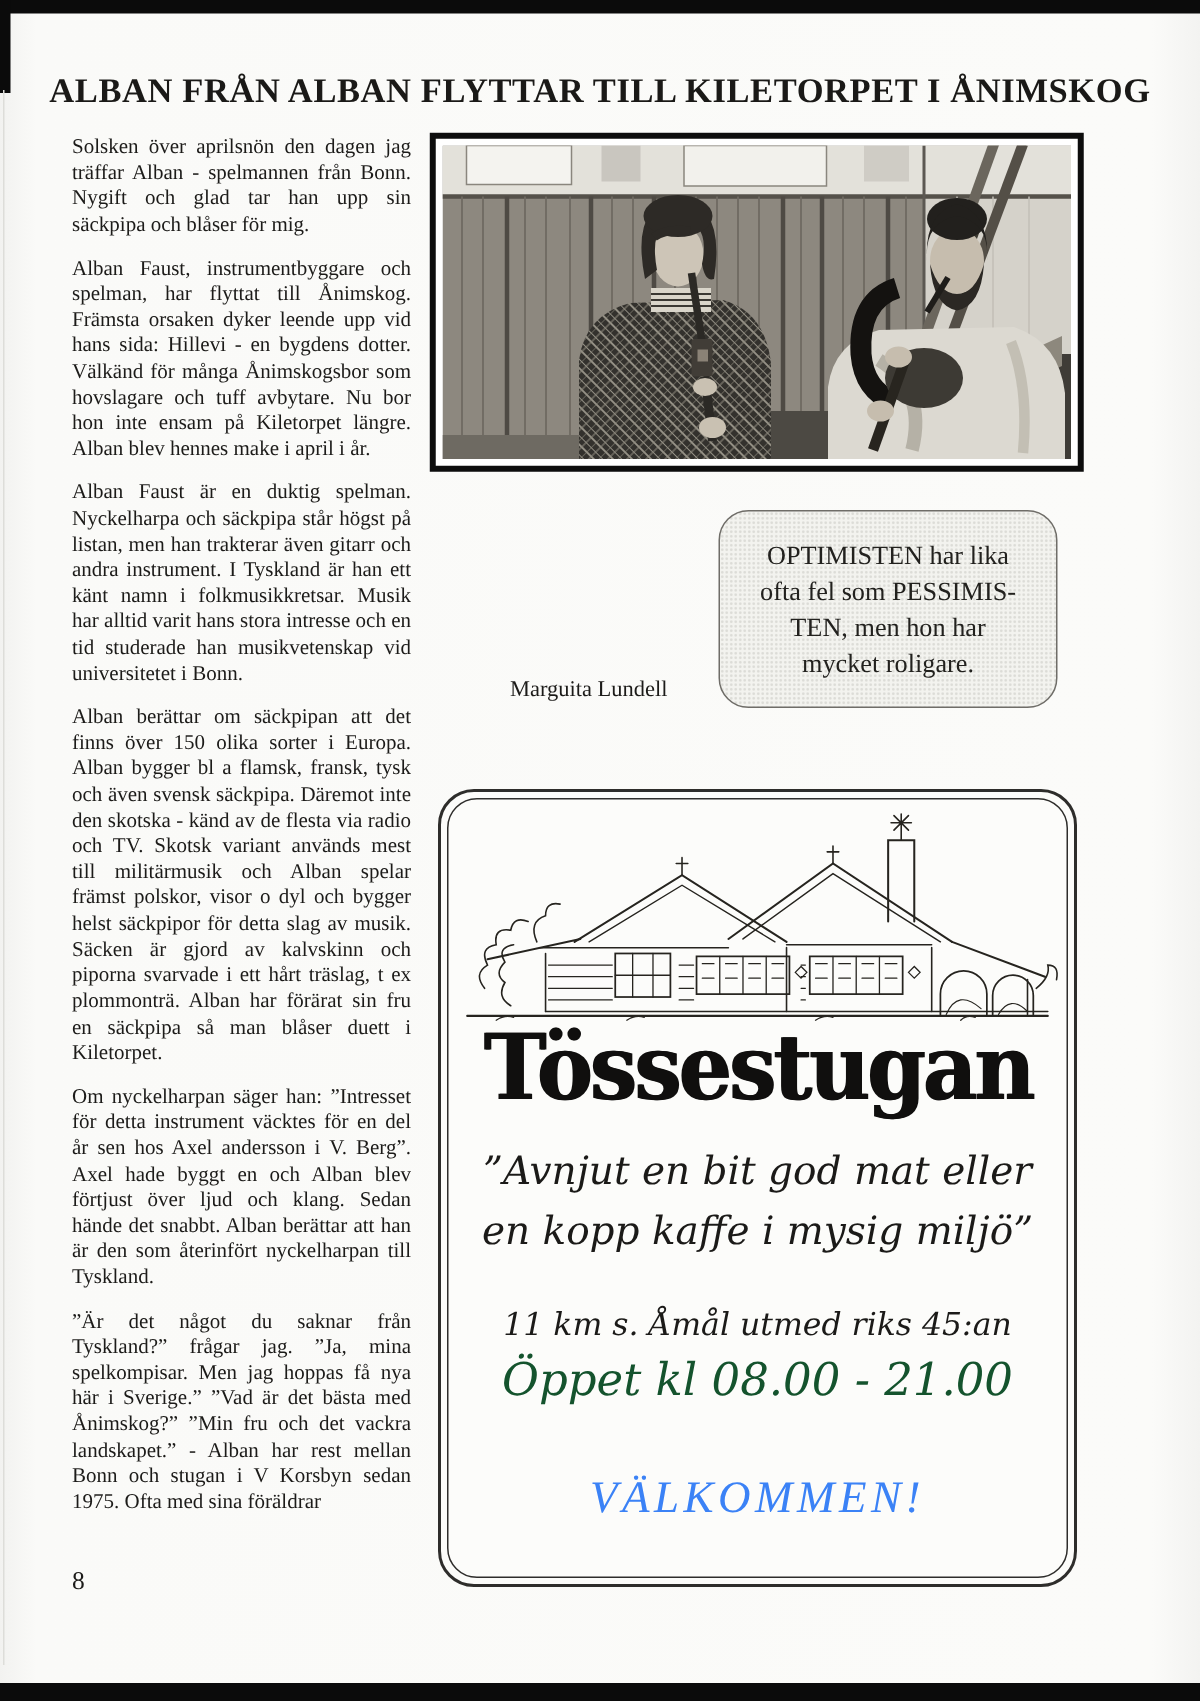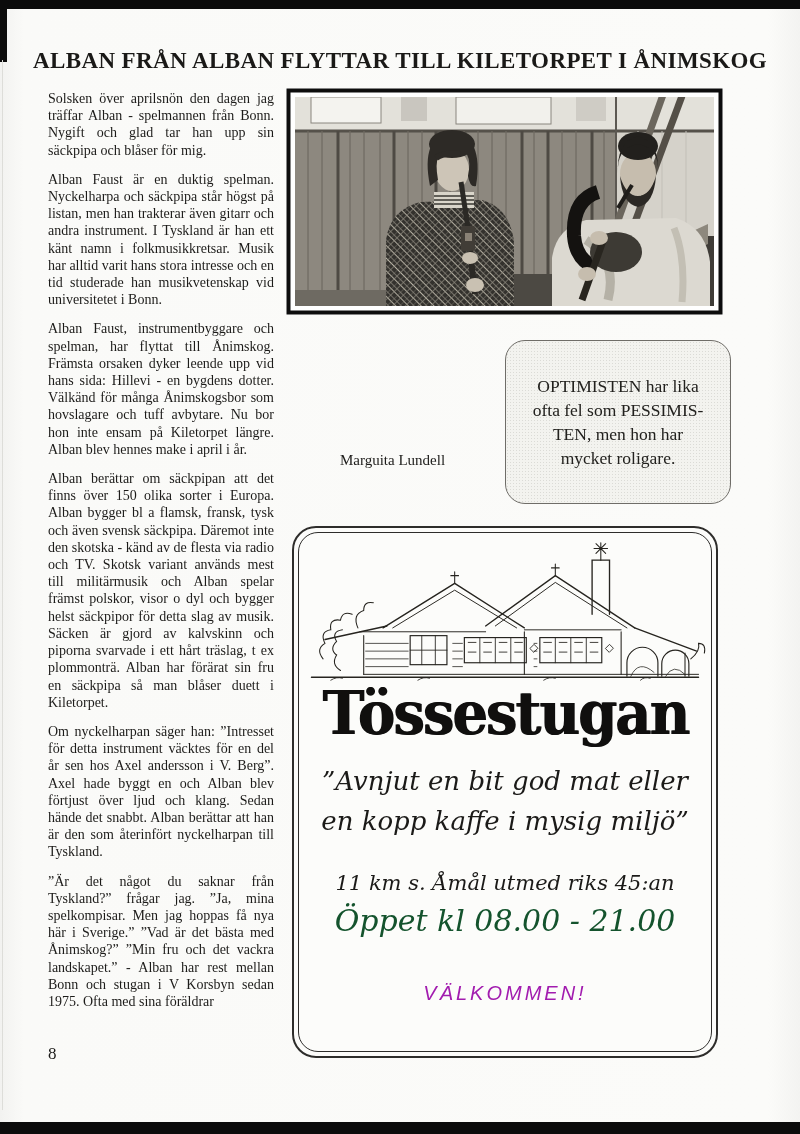--- a/index.html
+++ b/index.html
@@ -29,21 +29,21 @@
 
   .col-right{
     position:absolute;left:285px;top:322px;width:218px;
     font-size:14px;line-height:17.5px;text-align:justify;
   }
   .byline{
     position:absolute;left:285px;top:452px;width:215px;text-align:center;font-size:15px;
   }
 
   .quote-box{
-    position:absolute;left:505px;top:340px;width:226px;height:164px;
+    position:absolute;left:479px;top:340px;width:226px;height:132px;
     border:1.5px solid #6f6d68;border-radius:20px;box-sizing:border-box;
     background-color:#f3f3ef;
     background-image:radial-gradient(#dbdbd6 0.8px,transparent 0.9px);
     background-size:3px 3px;
     display:flex;align-items:center;justify-content:center;
   }
   .quote-box .quote-text{
     white-space:pre-line;text-align:center;font-size:17.5px;line-height:24px;color:#22211e;
     padding:0 8px;
   }
@@ -70,41 +70,41 @@
     margin-top:16px;font-family:"DejaVu Serif",serif;font-style:italic;
     font-size:26px;line-height:40px;white-space:pre-line;color:#1b1a18;
   }
   .ad-distance{
     margin-top:30px;font-family:"DejaVu Serif",serif;font-style:italic;font-size:21px;color:#1b1a18;
   }
   .ad-hours{
     margin-top:8px;font-family:"DejaVu Serif",serif;font-style:italic;font-size:30px;color:#14532d;
   }
   .ad-welcome{
-    margin-top:44px;font-family:Liberation Sans, sans-serif;font-style:italic;font-size:20px;
-    letter-spacing:3px;color:#a21caf;
+    margin-top:44px;font-family:Liberation Serif, serif;font-style:italic;font-size:30px;
+    letter-spacing:3px;color:#3b82f6;
   }
 
   .page-number{position:absolute;left:48px;top:1044px;font-size:17px;}
 </style>
 </head>
 <body>
 
 <div class="page">
 
   <div class="scan-band-top"></div>
   <div class="scan-sliver-left"></div>
   <div class="scan-fold"></div>
 
   <h1 class="title">ALBAN FRÅN ALBAN FLYTTAR TILL KILETORPET I ÅNIMSKOG</h1>
 
   <div class="col-left">
     <p>Solsken över aprilsnön den dagen jag träffar Alban - spelmannen från Bonn. Nygift och glad tar han upp sin säckpipa och blåser för mig.</p>
+    <p>Alban Faust, instrumentbyggare och spelman, har flyttat till Ånimskog. Främsta orsaken dyker leende upp vid hans sida: Hillevi - en bygdens dotter. Välkänd för många Ånimskogsbor som hovslagare och tuff avbytare. Nu bor hon inte ensam på Kiletorpet längre. Alban blev hennes make i april i år.</p>
     <p>Alban Faust är en duktig spelman. Nyckelharpa och säckpipa står högst på listan, men han trakterar även gitarr och andra instrument. I Tyskland är han ett känt namn i folkmusikkretsar. Musik har alltid varit hans stora intresse och en tid studerade han musikvetenskap vid universitetet i Bonn.</p>
-    <p>Alban Faust, instrumentbyggare och spelman, har flyttat till Ånimskog. Främsta orsaken dyker leende upp vid hans sida: Hillevi - en bygdens dotter. Välkänd för många Ånimskogsbor som hovslagare och tuff avbytare. Nu bor hon inte ensam på Kiletorpet längre. Alban blev hennes make i april i år.</p>
     <p>Alban berättar om säckpipan att det finns över 150 olika sorter i Europa. Alban bygger bl a flamsk, fransk, tysk och även svensk säckpipa. Däremot inte den skotska - känd av de flesta via radio och TV. Skotsk variant används mest till militärmusik och Alban spelar främst polskor, visor o dyl och bygger helst säckpipor för detta slag av musik. Säcken är gjord av kalvskinn och piporna svarvade i ett hårt träslag, t ex plommonträ. Alban har förärat sin fru en säckpipa så man blåser duett i Kiletorpet.</p>
     <p>Om nyckelharpan säger han: ”Intresset för detta instrument väcktes för en del år sen hos Axel andersson i V. Berg”. Axel hade byggt en och Alban blev förtjust över ljud och klang. Sedan hände det snabbt. Alban berättar att han är den som återinfört nyckelharpan till Tyskland.</p>
     <p>”Är det något du saknar från Tyskland?” frågar jag. ”Ja, mina spelkompisar. Men jag hoppas få nya här i Sverige.” ”Vad är det bästa med Ånimskog?” ”Min fru och det vackra landskapet.” - Alban har rest mellan Bonn och stugan i V Korsbyn sedan 1975. Ofta med sina föräldrar</p>
   </div>
 
   <div class="photo-frame">
     <svg width="437" height="227" viewBox="0 0 437 227">
       <defs>
         <clipPath id="ph">
             <rect x="9" y="9" width="419" height="209"></rect>

